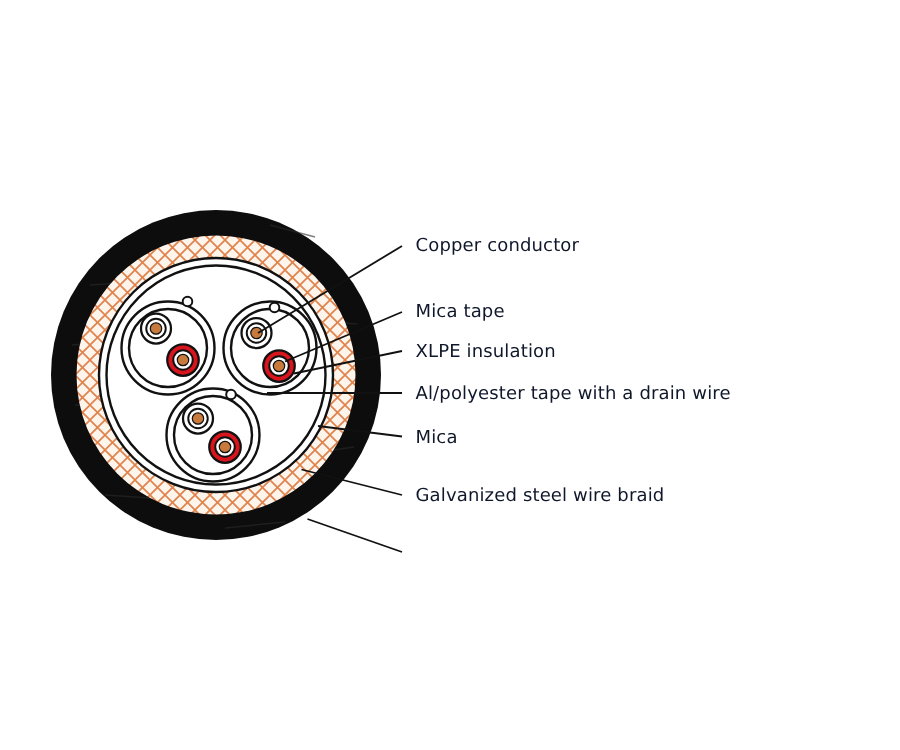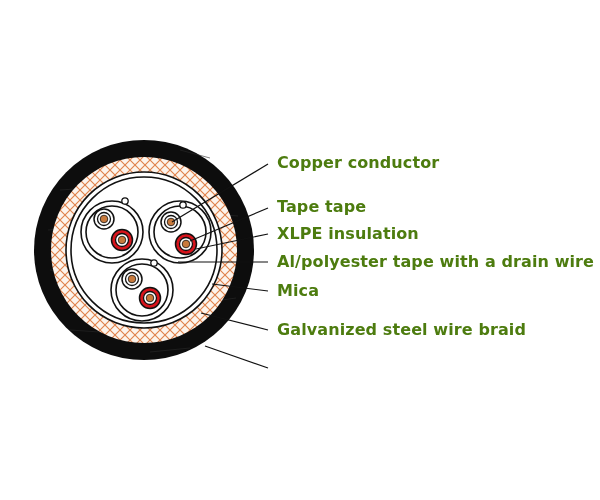--- a/index.html
+++ b/index.html
@@ -17,26 +17,25 @@
     #diagram {
       position: absolute;
       left: 0;
       top: 0;
       width: 600px;
       height: 500px;
     }
     .label {
       position: absolute;
       left: 277px;
-      font-size: 16px;
-      color: #4d7c0f;
+      font-size: 12px;
+      color: #0f172a;
       white-space: nowrap;
       line-height: 16px;
       letter-spacing: 0.1px;
-      font-weight: bold;
     }
     .label.multi {
       line-height: 15px;
     }
     .label .line2 {
       display: block;
     }
   </style>
 </head>
 <body>
@@ -111,19 +110,19 @@
       <line x1="190" y1="241" x2="268" y2="208"></line>
       <line x1="196" y1="249" x2="268" y2="234"></line>
       <line x1="178" y1="262" x2="268" y2="262"></line>
       <line x1="212" y1="284" x2="268" y2="291"></line>
       <line x1="201" y1="313" x2="268" y2="330"></line>
       <line x1="205" y1="346" x2="268" y2="368"></line>
     </g>
 </svg>
 
 <div class="label" style="top:155px;">Copper conductor</div>
-<div class="label" style="top:199px;">Tape tape</div>
+<div class="label" style="top:199px;">Mica tape</div>
 <div class="label" style="top:226px;text-align:right;">XLPE insulation</div>
 <div class="label" style="top:254px;">Al/polyester tape with a drain wire</div>
 <div class="label" style="top:283px;">Mica</div>
 <div class="label" style="top:322px;">Galvanized steel wire braid</div>
 <div class="label multi" style="top:358px;">
 </div>
 
 </body></html>

